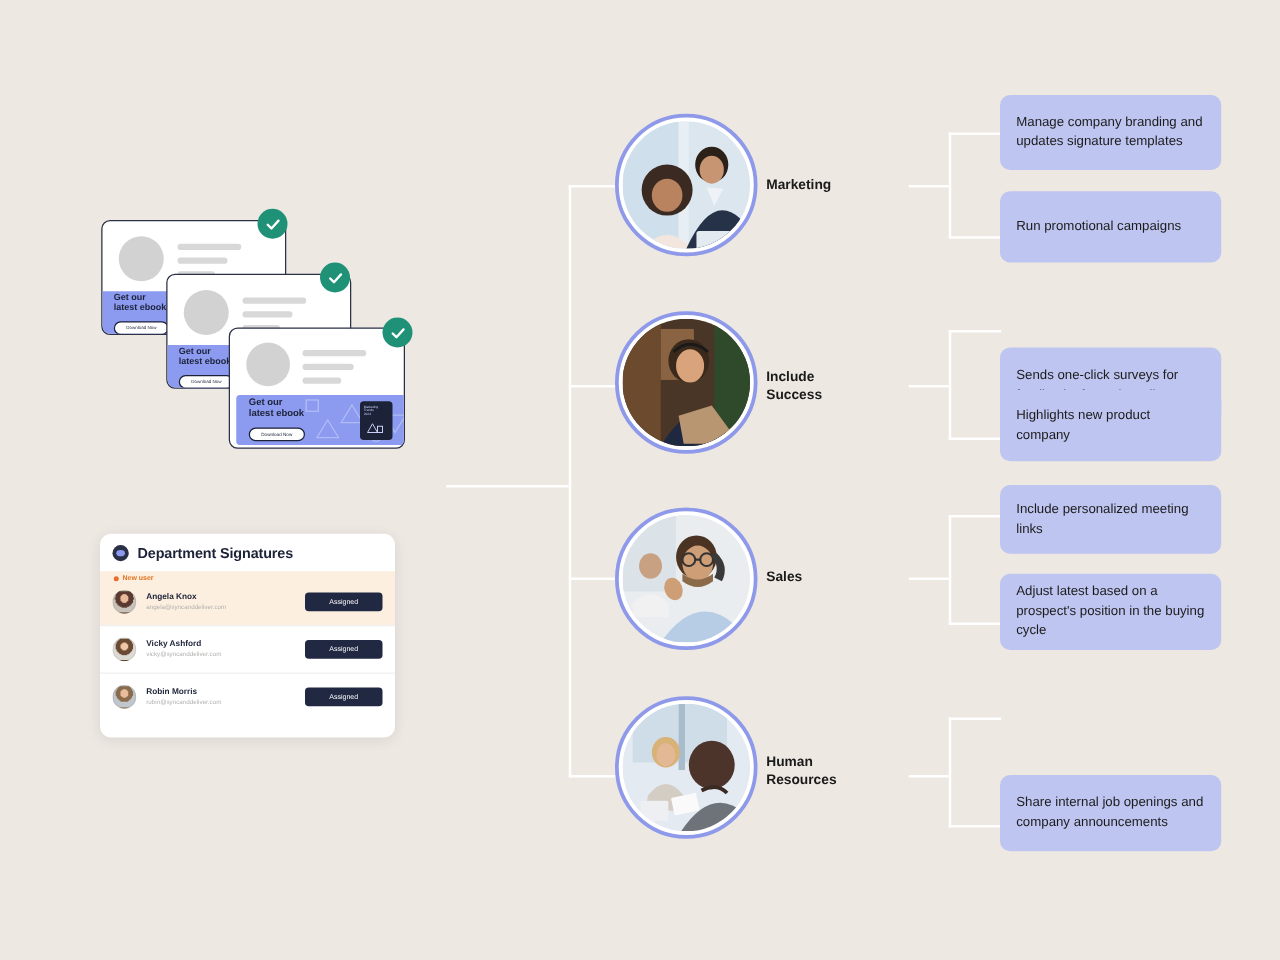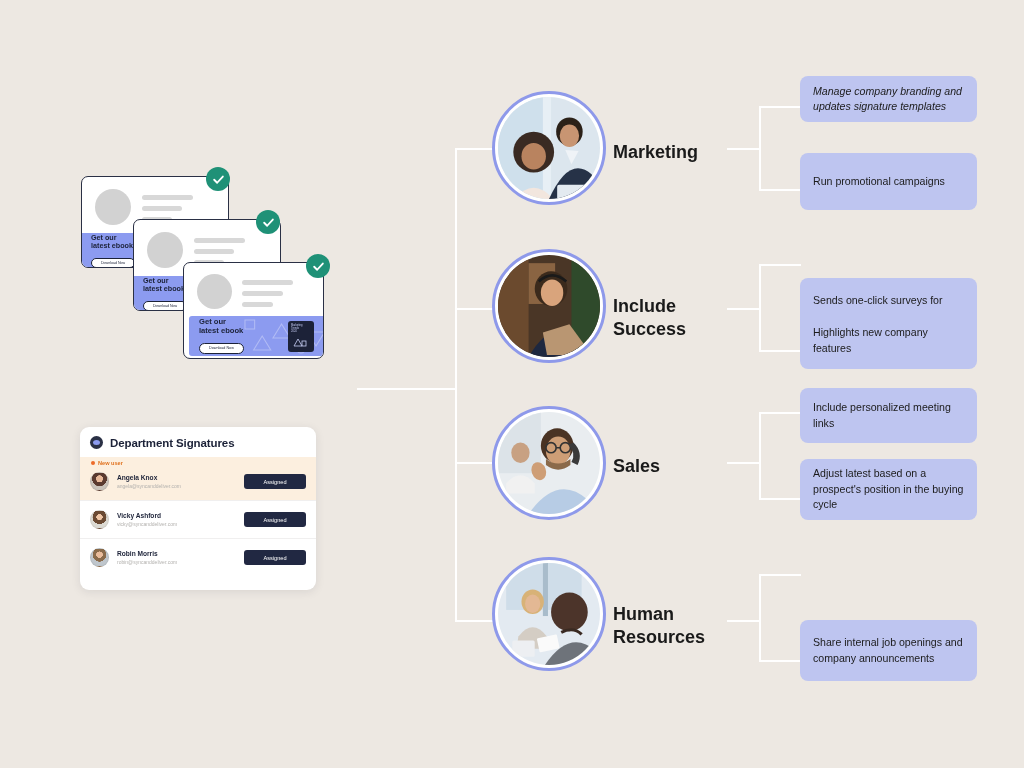--- a/index.html
+++ b/index.html
@@ -112,21 +112,21 @@
     border: 3px solid #8E99EA;
     padding: 3px; background: #FFFFFF;
   }
   .person .photo {
     width: 100%; height: 100%; border-radius: 50%;
     overflow: hidden; position: relative;
   }
   .person .photo > svg { display: block; width: 100%; height: 100%; }
 
   .dept-label {
-    position: absolute; font-size: 18px; font-weight: 700;
+    position: absolute; font-size: 11px; font-weight: 700;
     color: #1A1A1A; line-height: 1.28; white-space: pre-line;
   }
 
   
   .task {
     position: absolute; left: 800px; width: 177px;
     background: #BEC5F0; border-radius: 8px;
     padding: 10px 13px;
     display: flex; align-items: center;
   }
@@ -357,32 +357,32 @@
   <div class="line h" style="left:727px; top:462px; width:32px;"></div>
   <div class="line v" style="left:759px; top:412px; height:88px;"></div>
   <div class="line h" style="left:759px; top:412px; width:42px;"></div>
   <div class="line h" style="left:759px; top:498px; width:42px;"></div>
 
   <div class="line h" style="left:727px; top:620px; width:32px;"></div>
   <div class="line v" style="left:759px; top:574px; height:88px;"></div>
   <div class="line h" style="left:759px; top:574px; width:42px;"></div>
   <div class="line h" style="left:759px; top:660px; width:42px;"></div>
 
-  <div class="task" style="top:76px; height:46px;font-style:italic;">
+  <div class="task" style="top:76px; height:60px;">
       <span>Manage company branding and updates signature templates</span>
     </div>
   <div class="task" style="top:153px; height:57px;text-align:right;">
       <span>Run promotional campaigns</span>
     </div>
 
   <div class="task" style="top:234px; height:61px;margin-top:44px;">
       <span>Sends one-click surveys for feedback after onboarding</span>
     </div>
   <div class="task" style="top:312px; height:57px;">
-      <span>Highlights new company features</span>
+      <span>Highlights new product company</span>
     </div>
 
   <div class="task" style="top:388px; height:55px;">
       <span>Include personalized meeting links</span>
     </div>
   <div class="task" style="top:459px; height:61px;">
       <span>Adjust latest based on a prospect's position in the buying cycle</span>
     </div>
 
   <div class="task" style="top:620px; height:61px;">

